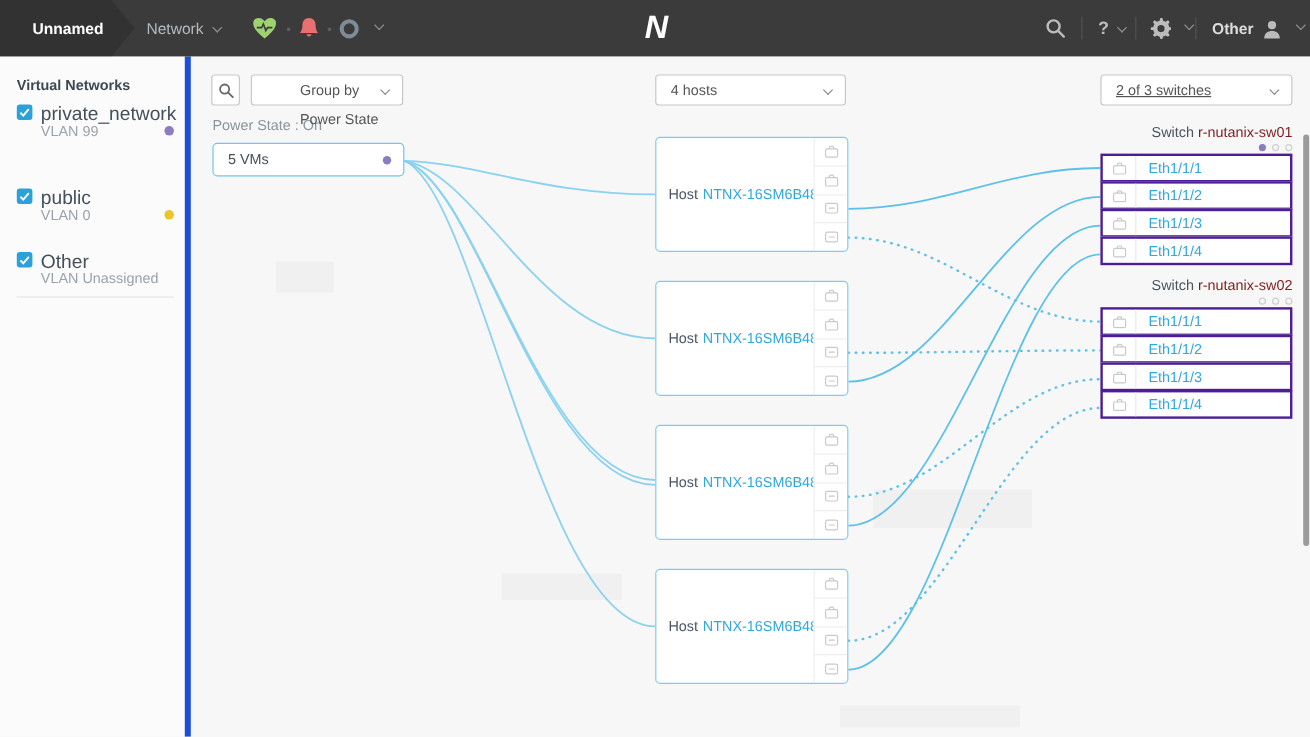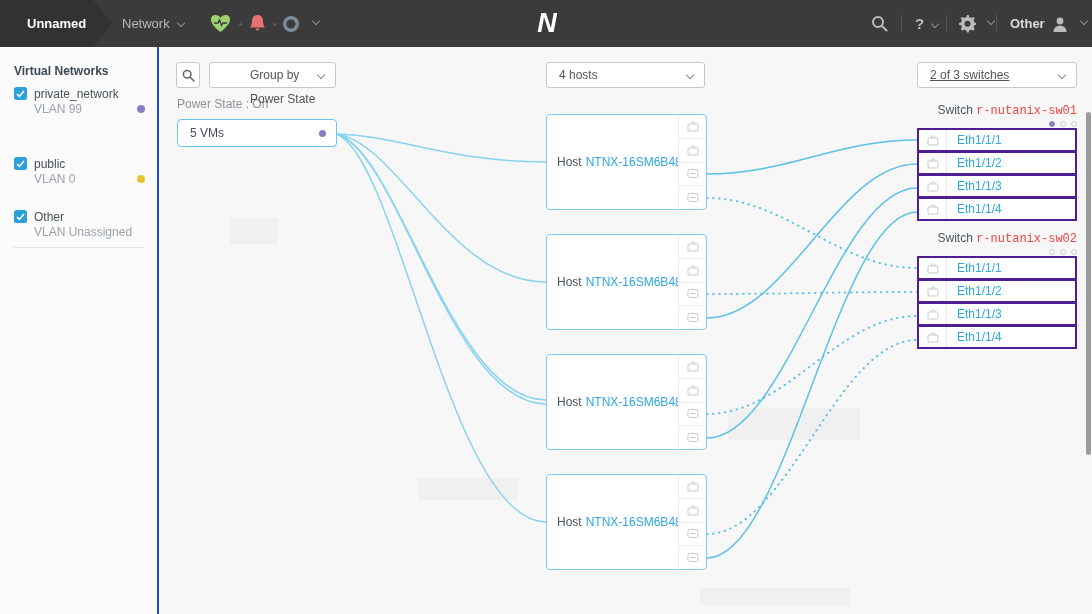--- a/index.html
+++ b/index.html
@@ -16,26 +16,26 @@
           transform:rotate(45deg); vertical-align:middle; margin-left:8px; margin-top:-3px; }
   .hicon { position:absolute; top:0; height:47px; display:flex; align-items:center; }
   .hdot-sep { position:absolute; top:23px; width:3px; height:3px; border-radius:50%; background:#5e5e5e; }
   .logo { position:absolute; left:50%; top:0; transform:translateX(-50%); height:47px; line-height:47px;
           color:#ffffff; font-size:27px; font-weight:900; letter-spacing:-2px; font-style:italic; }
   .hdivider { position:absolute; top:14px; width:1px; height:19px; background:#525252; }
   .qmark { position:absolute; top:0; line-height:47px; color:#bcbcbc; font-size:15px; font-weight:bold; }
   .admin { position:absolute; top:0; line-height:47px; color:#dcdcdc; font-size:13px; font-weight:bold; }
 
   
-  .sidebar { position:absolute; left:0; top:47px; width:159px; height:567px; background:#fbfbfb; border-right:2px solid #1d4ed8; z-index:5; }
+  .sidebar { position:absolute; left:0; top:47px; width:159px; height:567px; background:#fbfbfb; border-right:5px solid #1d4ed8; z-index:5; }
   .sb-title { position:absolute; left:14px; top:17px; font-size:12px; color:#3e4852; font-weight:bold; }
   .net-item { position:absolute; left:14px; width:131px; height:32px; }
   .checkbox { position:absolute; left:0; top:1px; width:13px; height:13px; background:#2ca0d8; border-radius:2.5px;
               display:flex; align-items:center; justify-content:center; }
-  .net-name { position:absolute; left:20px; top:1px; font-size:12px; color:#46505a; white-space:nowrap; }
+  .net-name { position:absolute; left:20px; top:1px; font-size:16px; color:#46505a; white-space:nowrap; }
   .net-vlan { position:absolute; left:20px; top:16px; font-size:12px; color:#9aa3ab; white-space:nowrap; }
   .net-dot { position:absolute; right:0; top:19px; width:8px; height:8px; border-radius:50%; }
   .sb-divider { position:absolute; left:14px; top:200px; width:131px; height:1px; background:#e4e4e4; }
 
   
   .content { position:absolute; left:159px; top:47px; width:933px; height:567px; background:#f7f7f7; }
   .patch { position:absolute; background:#f0f0f0; }
 
   svg.net-lines { position:absolute; left:0; top:0; z-index:1; }
 
@@ -56,21 +56,21 @@
   .host-label { flex:1; display:flex; align-items:center; padding-left:10px; font-size:12px;
                 white-space:nowrap; overflow:hidden; }
   .host-prefix { color:#4a5560; margin-right:4px; }
   .host-name { color:#2fa8e0; }
   .host-nics { width:28px; border-left:1px solid #eeeeee; display:flex; flex-direction:column; }
   .nic-cell { flex:1; display:flex; align-items:center; justify-content:center; border-bottom:1px solid #eeeeee; }
   .nic-cell:last-child { border-bottom:none; }
 
   .sw-label { position:absolute; right:15px; text-align:right; z-index:2; font-size:12px; white-space:nowrap; }
   .sw-prefix { color:#4a5560; }
-  .sw-name { color:#ef4444;font-family:Liberation Mono, monospace; }
+  .sw-name { color:#7f1d1d; }
   .sw-dots { margin-top:3px; display:flex; justify-content:flex-end; gap:5px; }
   .sw-dot { width:6px; height:6px; border-radius:50%; border:1px solid #cfcfcf; background:transparent; }
 
   .port { position:absolute; left:758px; width:160px; height:24px; background:#ffffff; border:2px solid #4c1d95;
           z-index:2; display:flex; align-items:center; }
   .port-icon { width:28px; display:flex; align-items:center; justify-content:center; border-right:1px solid #e9e9e9; height:100%; }
   .port-label { font-size:12px; color:#2fa8e0; padding-left:10px; }
 
   .scrollbar { position:absolute; left:927px; top:65px; width:5px; height:343px; background:#9b9b9b; border-radius:3px; z-index:6; }
 </style>

